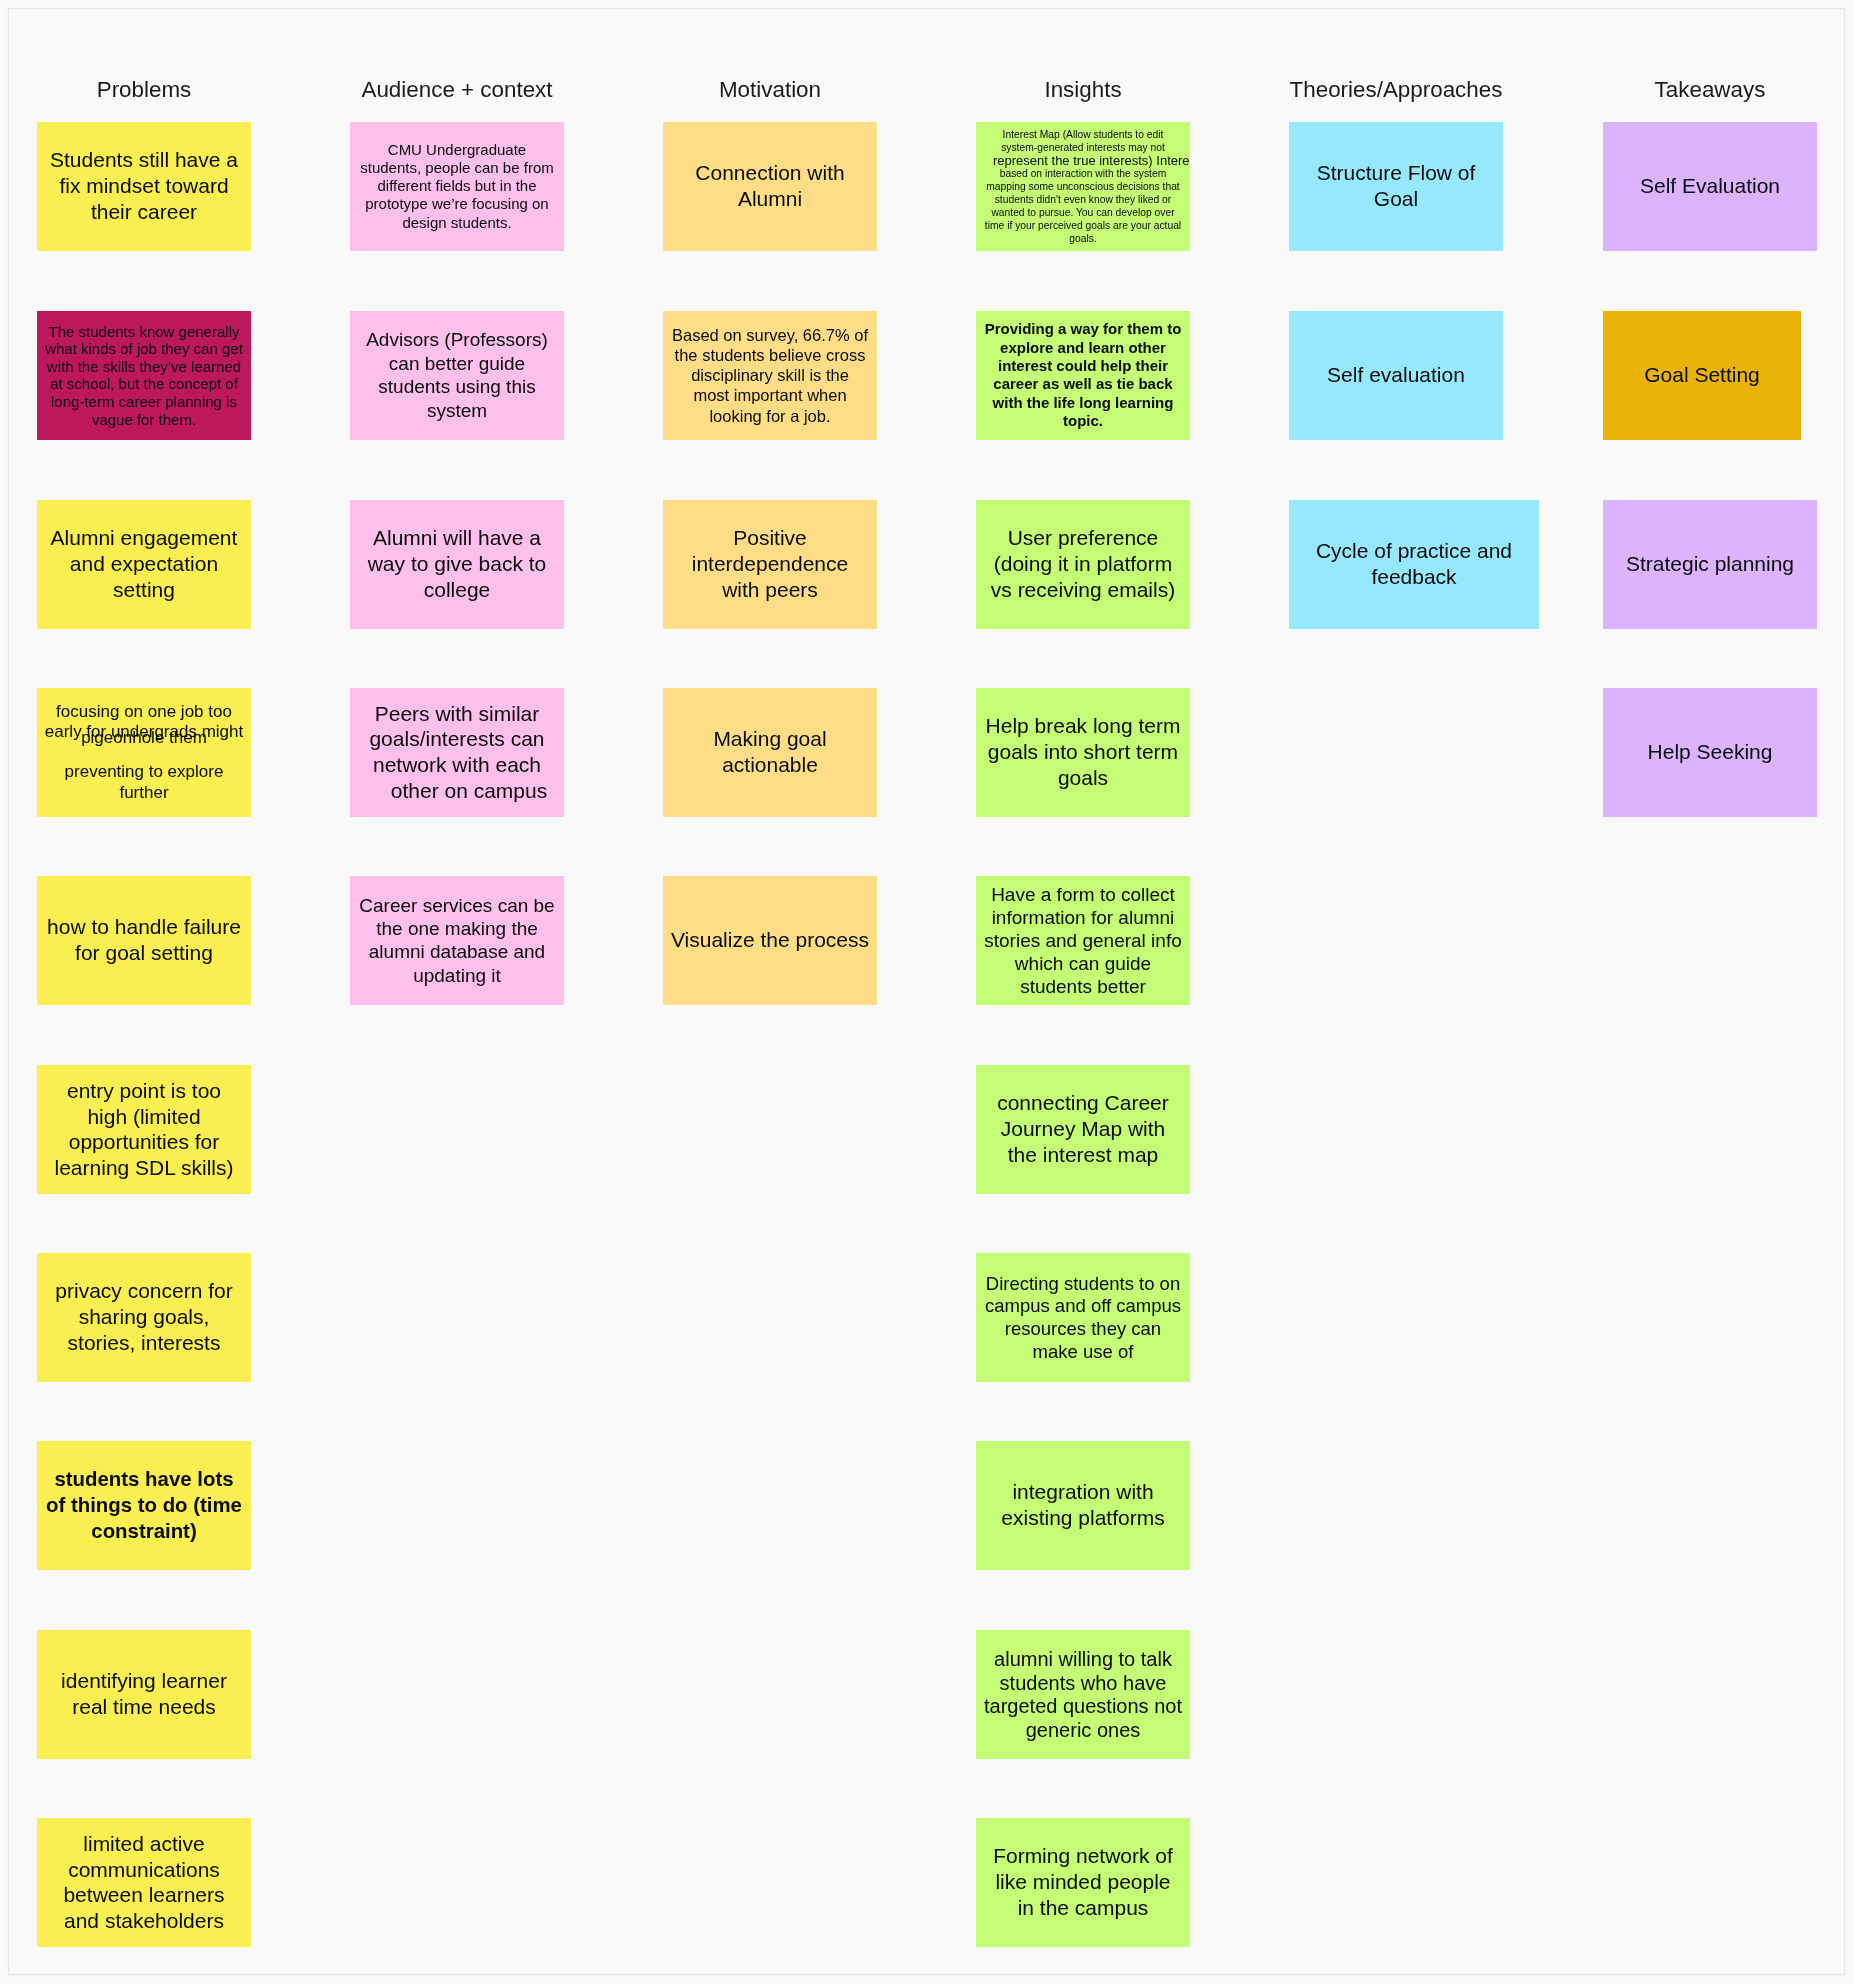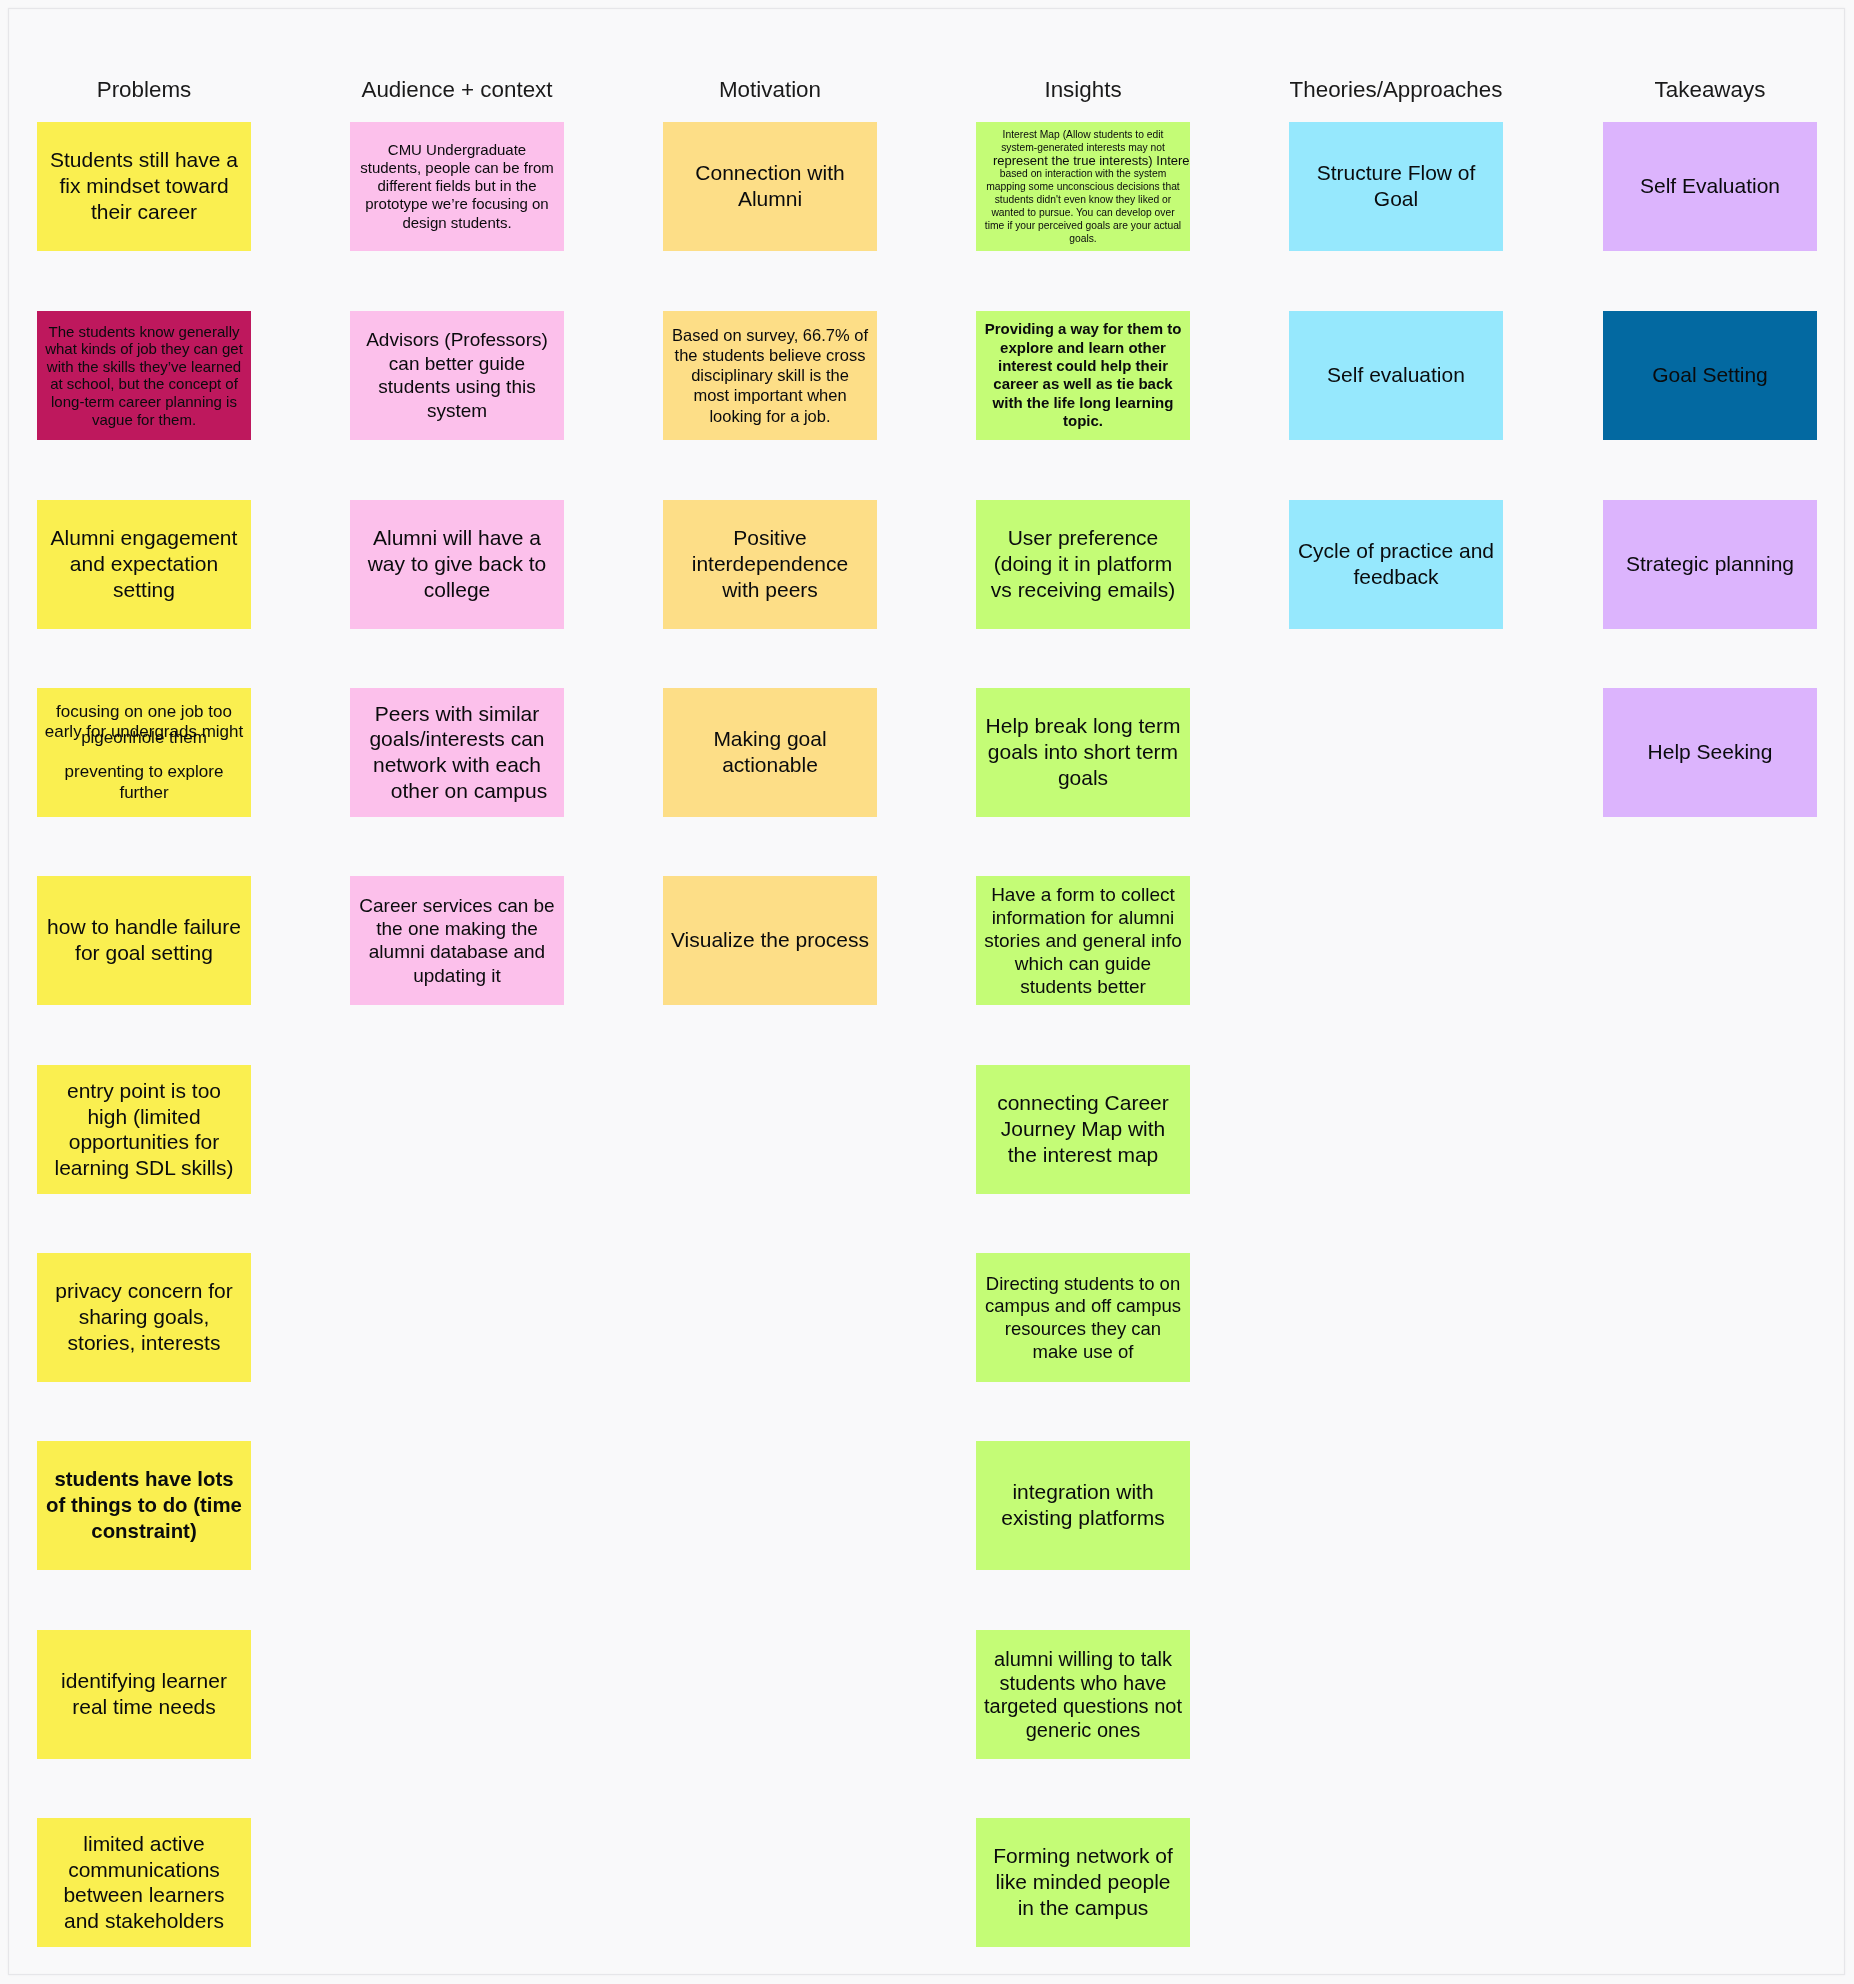--- a/index.html
+++ b/index.html
@@ -235,31 +235,31 @@
       </div>
       <div class="column" style="left: 0px;">
     <div class="col-title" style="left: 1396px; font-size: 22.4px; line-height: 27px; top: 76px;">Theories/Approaches</div>
   <div class="note" style="left: 1289px; top: 122px; width: 214px; height: 129px; background: rgb(150, 232, 253);">
           <div class="note-text" style="font-size: 21px; line-height: 26px; top: 38px;">Structure Flow of</div>
           <div class="note-text" style="font-size: 21px; line-height: 26px; top: 64px;">Goal</div>
         </div>
         <div class="note" style="left: 1289px; top: 311px; width: 214px; height: 129px; background: rgb(150, 232, 253);">
           <div class="note-text" style="font-size: 21px; line-height: 26px; top: 51px;">Self evaluation</div>
         </div>
-        <div class="note" style="left: 1289px; top: 500px; width: 214px; height: 129px; background: rgb(150, 232, 253);">
+        <div class="note" style="left: 1289px; top: 500px; width: 250px; height: 129px; background: rgb(150, 232, 253);">
           <div class="note-text" style="font-size: 21px; line-height: 26px; top: 38px;">Cycle of practice and</div>
           <div class="note-text" style="font-size: 21px; line-height: 26px; top: 64px;">feedback</div>
         </div>
       </div>
       <div class="column" style="left: 0px;">
     <div class="col-title" style="left: 1710px; font-size: 22.4px; line-height: 27px; top: 76px;">Takeaways</div>
   <div class="note" style="left: 1603px; top: 122px; width: 214px; height: 129px; background: rgb(220, 180, 253);">
           <div class="note-text" style="font-size: 21px; line-height: 26px; top: 51px;">Self Evaluation</div>
         </div>
-        <div class="note" style="left: 1603px; top: 311px; width: 214px; height: 129px; background: #0369a1;">
+        <div class="note" style="left: 1603px; top: 311px; width: 198px; height: 129px; background: #eab308;">
           <div class="note-text" style="font-size: 21px; line-height: 26px; top: 51px;">Goal Setting</div>
         </div>
         <div class="note" style="left: 1603px; top: 500px; width: 214px; height: 129px; background: rgb(220, 180, 253);">
           <div class="note-text" style="font-size: 21px; line-height: 26px; top: 51px;">Strategic planning</div>
         </div>
         <div class="note" style="left: 1603px; top: 688px; width: 214px; height: 129px; background: rgb(220, 180, 253);">
           <div class="note-text" style="font-size: 21px; line-height: 26px; top: 51px;">Help Seeking</div>
         </div>
       </div>
     </div>

